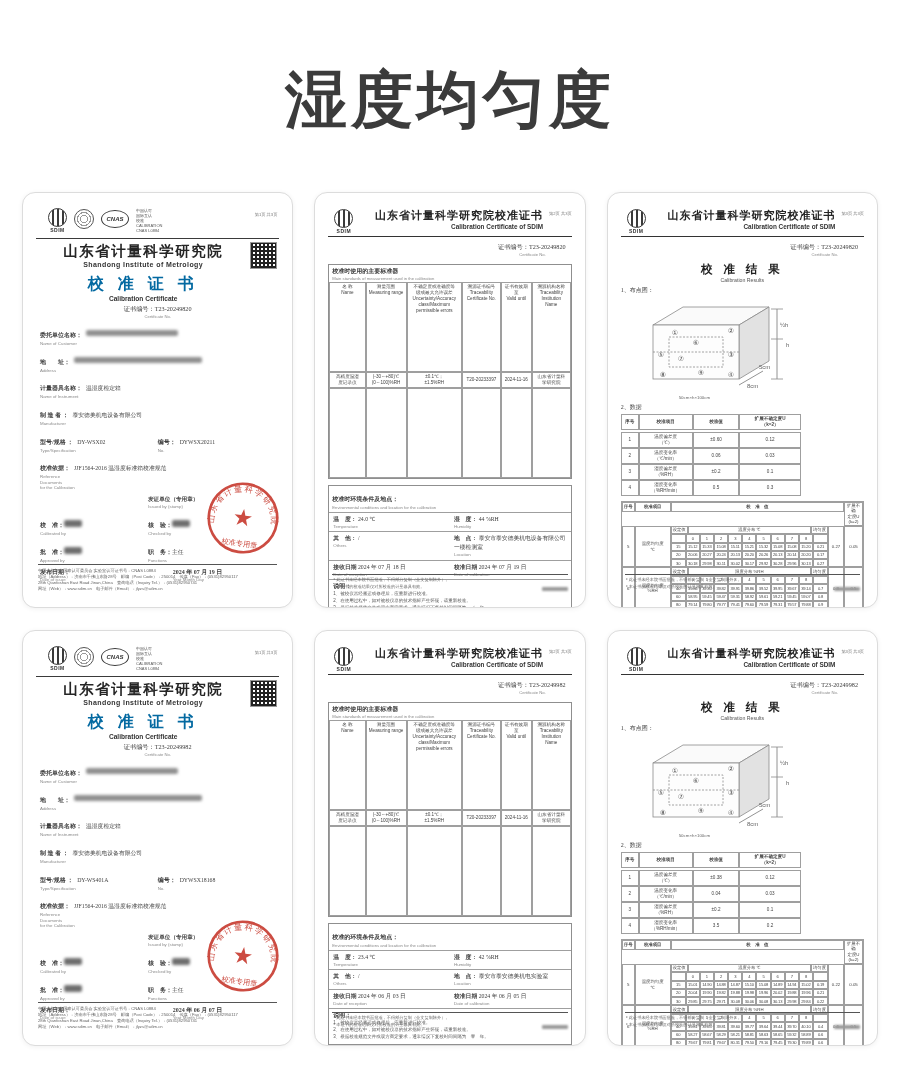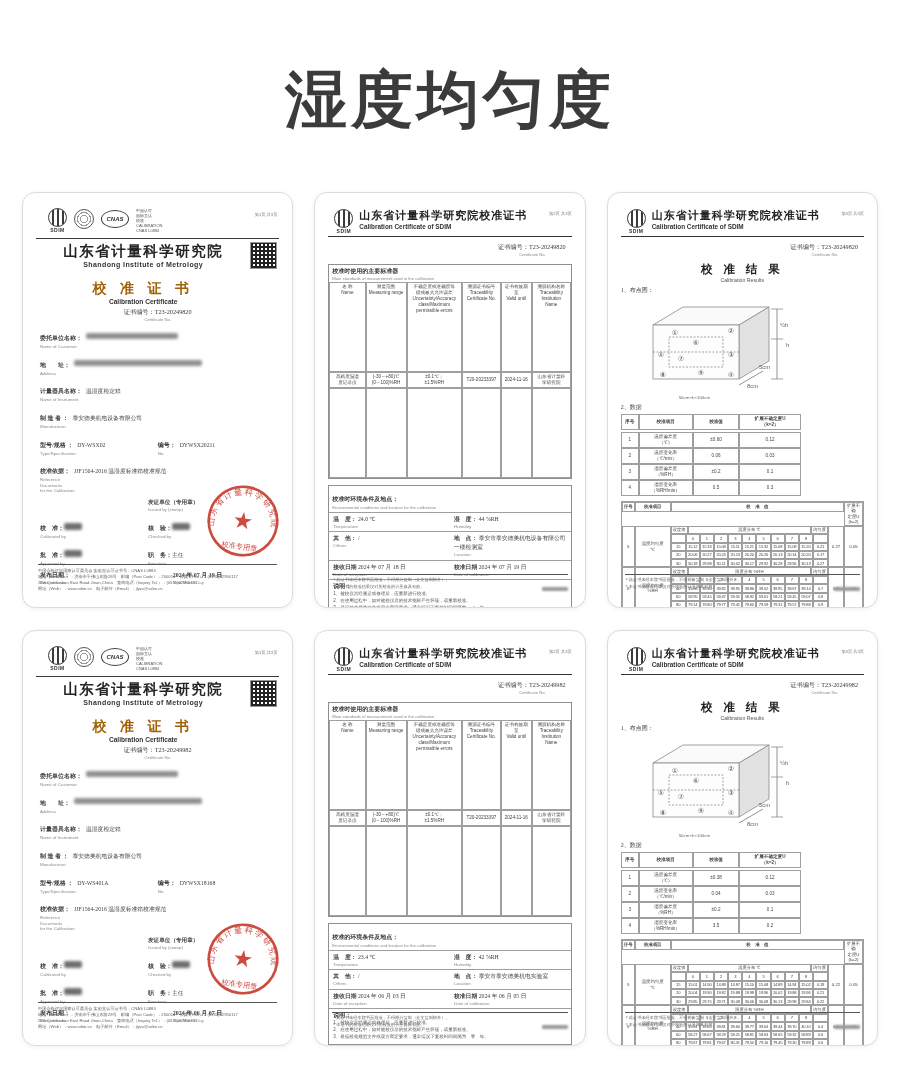--- a/index.html
+++ b/index.html
@@ -22,21 +22,21 @@
   .sdim-circ{width:17px;height:17px;border:1.6px solid #3a3a3a;border-radius:50%;margin:0 auto;background:repeating-linear-gradient(90deg,transparent 0 3px,#3a3a3a 3px 5px);}
   .sdim-txt{font-size:5px;font-weight:bold;color:#333;letter-spacing:.5px;font-family:"Liberation Sans",sans-serif;}
   .fy-logo{width:18px;height:18px;border:1.4px solid #555;border-radius:50%;margin-top:1px;background:radial-gradient(circle at 50% 50%, #fff 0 3px, #999 3px 4px, #fff 4px 6px, #999 6px 7px, #fff 7px);}
   .cnas-logo{width:26px;height:16px;border:1.8px solid #3a3a3a;border-radius:50%;display:flex;align-items:center;justify-content:center;font-size:6px;font-weight:bold;font-style:italic;color:#333;margin-top:2px;font-family:"Liberation Sans",sans-serif;}
   .acc{font-size:4px;color:#555;line-height:1.25;font-family:"Liberation Sans",sans-serif;}
   .cover .pageinfo{margin-left:auto;margin-right:2px;margin-top:4px;}
   .inst-row{display:flex;align-items:flex-start;margin-top:3px;}
   .inst-mid{flex:1;text-align:center;}
   .inst-cn{font-size:14.5px;font-weight:bold;color:#252525;letter-spacing:1.5px;}
   .inst-en{font-size:7px;font-weight:bold;color:#333;letter-spacing:.4px;font-family:"Liberation Sans",sans-serif;}
-  .cert-cn{font-size:14px;font-weight:bold;color:#a16207;letter-spacing:5px;margin-top:12px;}
+  .cert-cn{font-size:16px;font-weight:bold;color:#0369a1;letter-spacing:5px;margin-top:6px;}
   .cert-en{font-size:6.6px;font-weight:bold;color:#333;font-family:"Liberation Sans",sans-serif;}
   .qr{width:25px;height:25px;margin-right:2px;background-image:repeating-linear-gradient(0deg,#222 0 2px,transparent 2px 4px),repeating-linear-gradient(90deg,#222 0 2px,transparent 2px 4px);background-blend-mode:lighten;border:1px solid #999;}
   .certno{text-align:center;font-size:6.2px;color:#3d3d3d;margin-top:3px;}
   .certno-en{text-align:center;font-size:4.2px;color:#8a8a8a;font-family:"Liberation Sans",sans-serif;}
   .fields{margin-top:4px;padding:0 4px;}
   .frow{margin-bottom:3.2px;}
   .frow.two{display:flex;}
   .fcol{flex:1;}
   .sign-area{position:relative;margin-top:5px;padding:0 4px;}
   .issued{margin-left:108px;}
@@ -44,21 +44,21 @@
   .sign-grid{display:grid;grid-template-columns:1fr 1fr;gap:3px 6px;margin-top:4px;width:210px;}
   .seal{position:absolute;right:-2px;top:-16px;width:76px;height:76px;opacity:.88;transform:rotate(8deg);}
   .date-row{display:flex;margin-top:5px;padding:0 4px;}
   .date-row .date-val{margin-left:30px;}
   .date-row .f-main{font-size:6px;color:#3d3d3d;font-weight:bold;}
   .cover-foot{position:absolute;left:2px;right:2px;bottom:2px;border-top:1.3px solid #555;padding-top:2.5px;}
   .cf-line{font-size:4.2px;color:#666;line-height:1.45;font-family:"Liberation Sans",sans-serif;}
   
   .ihead{display:flex;align-items:flex-start;gap:6px;padding:2px 0 0 6px;}
   .ihead .sdim-logo{margin-top:1px;}
-  .ihead-mid{flex:1;text-align:left;}
+  .ihead-mid{flex:1;text-align:right;}
   .ih-cn{font-size:11px;font-weight:bold;color:#252525;letter-spacing:1px;}
   .ih-en{font-size:6.4px;font-weight:bold;color:#333;font-family:"Liberation Sans",sans-serif;}
   .ihead .pageinfo{margin-top:3px;}
   .rule2{border-top:1.7px solid #333;margin:2px 0 0;}
   .certno.right{text-align:right;margin-right:6px;margin-top:6px;}
   .certno-en.right{text-align:right;margin-right:26px;}
   .gcell{border:0.6px solid #9f9f9f;font-size:4.6px;color:#444;text-align:center;padding:1px 0.5px;white-space:pre-line;line-height:1.3;overflow:hidden;display:flex;align-items:center;justify-content:center;font-family:"Liberation Sans",sans-serif;}
   
   .std-box{border:1px solid #8f8f8f;margin-top:7px;}
   .std-title{padding:1.5px 3px;border-bottom:0;}

